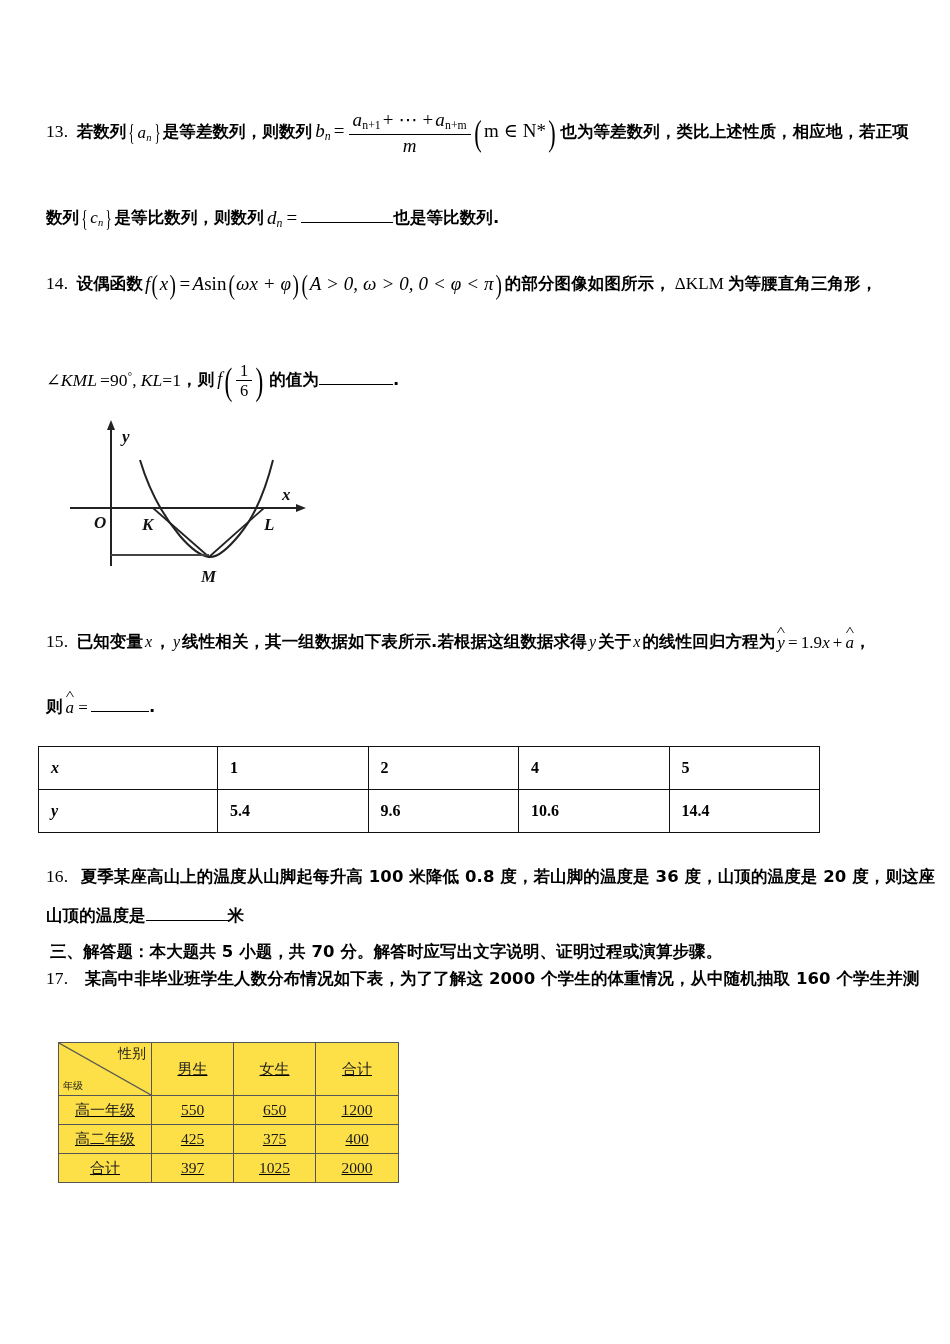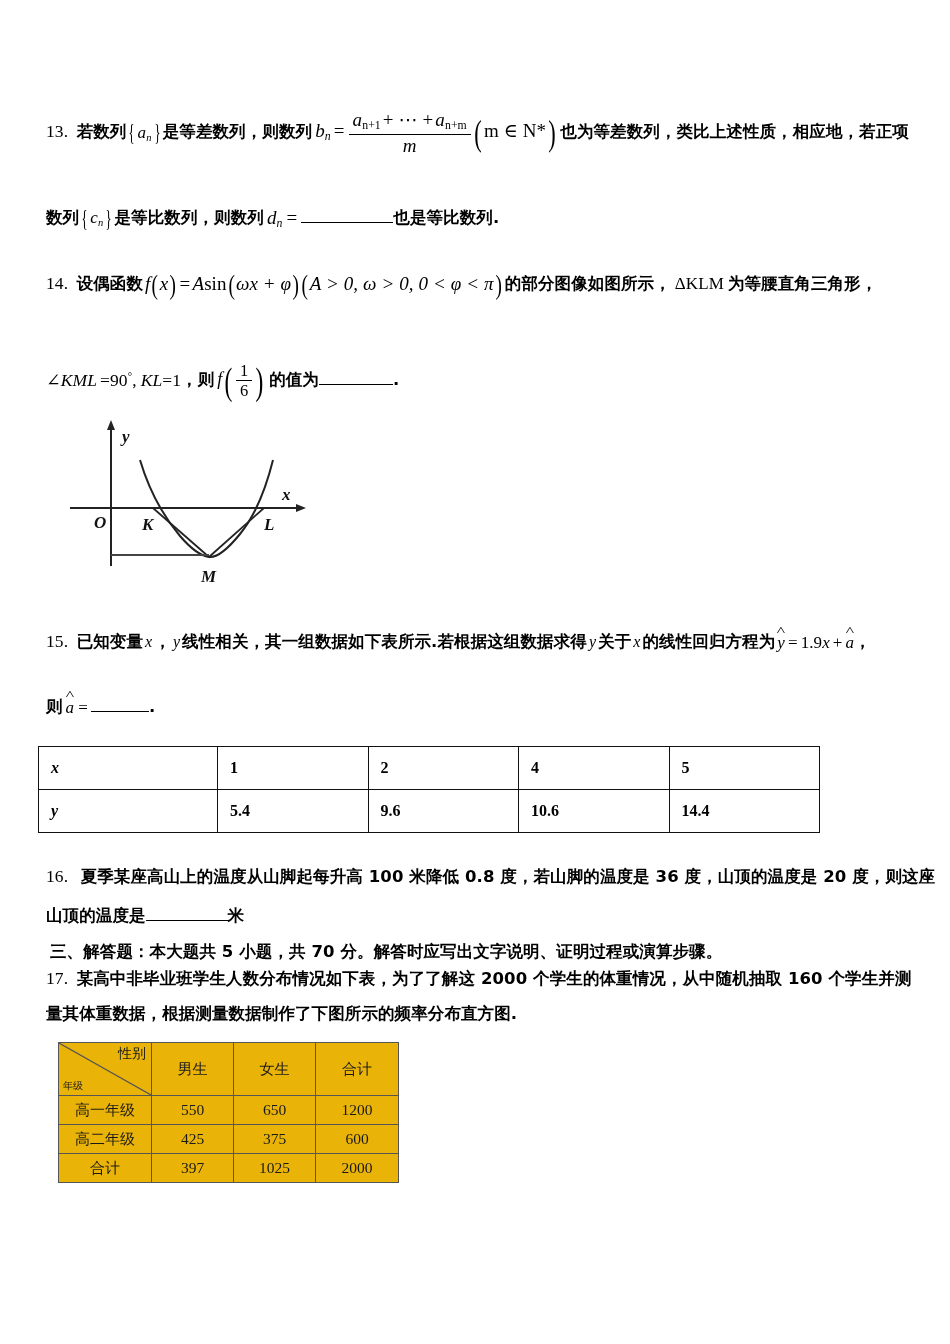--- a/index.html
+++ b/index.html
@@ -157,21 +157,22 @@
   }
   .dtable td.varcell {
     font-style: italic;
   }
 
   
   .gtable {
     position: absolute;
     border-collapse: collapse;
     table-layout: fixed;
-    background: #eab308;
+    background: #fde047;
+    text-decoration: underline;
   }
   .gtable td {
     border: 1.2px solid #555;
     text-align: center;
     vertical-align: middle;
     height: 26px;
     font-size: 15px;
     font-family: "DejaVu Sans", "Liberation Sans", sans-serif;
     font-weight: 400;
     color: #1a1a1a;
@@ -292,24 +293,21 @@
   <div class="qline" style="left:46px; top:903px;">
     <span class="cn">山顶的温度是</span><span class="blank" style="width:82px;"></span><span class="cn">米</span>
   </div>
 
   <div class="qline" style="left:50px; top:941px;">
     <span class="cn">三、解答题：本大题共 5 小题，共 70 分。解答时应写出文字说明、证明过程或演算步骤。</span>
   </div>
 
   <div class="qline" style="left:46px; top:968px;">
     <span class="num">17.</span>
-    <span class="cn" style="margin-left:4px;">某高中非毕业班学生人数分布情况如下表，为了了解这 2000 个学生的体重情况，从中随机抽取 160 个学生并测</span>
-  </div>
-  <div class="qline" style="left:46px; top:1003px;">
-    <span class="cn">量其体重数据，根据测量数据制作了下图所示的频率分布直方图.</span>
+    <span class="cn" style="margin-left:12px;">某高中非毕业班学生人数分布情况如下表，为了了解这 2000 个学生的体重情况，从中随机抽取 160 个学生并测</span>
   </div>
 
   <table class="gtable" style="left:58px; top:1042px; width:330px;">
     <tbody>
       <tr>
         <td class="diagcell" style="width:92px;">
           <svg class="dline" viewBox="0 0 92 52" preserveAspectRatio="none">
             <line x1="0" y1="0" x2="92" y2="52" stroke="#555" stroke-width="1.2"></line>
           </svg>
           <span class="lbl-tr">性别</span>
@@ -322,21 +320,21 @@
       <tr>
         <td>高一年级</td>
         <td class="numcell">550</td>
         <td class="numcell">650</td>
         <td class="numcell">1200</td>
       </tr>
       <tr>
         <td>高二年级</td>
         <td class="numcell">425</td>
         <td class="numcell">375</td>
-        <td class="numcell">600</td>
+        <td class="numcell">400</td>
       </tr>
       <tr>
         <td>合计</td>
         <td class="numcell">397</td>
         <td class="numcell">1025</td>
         <td class="numcell">2000</td>
       </tr>
     </tbody>
   </table>
 

